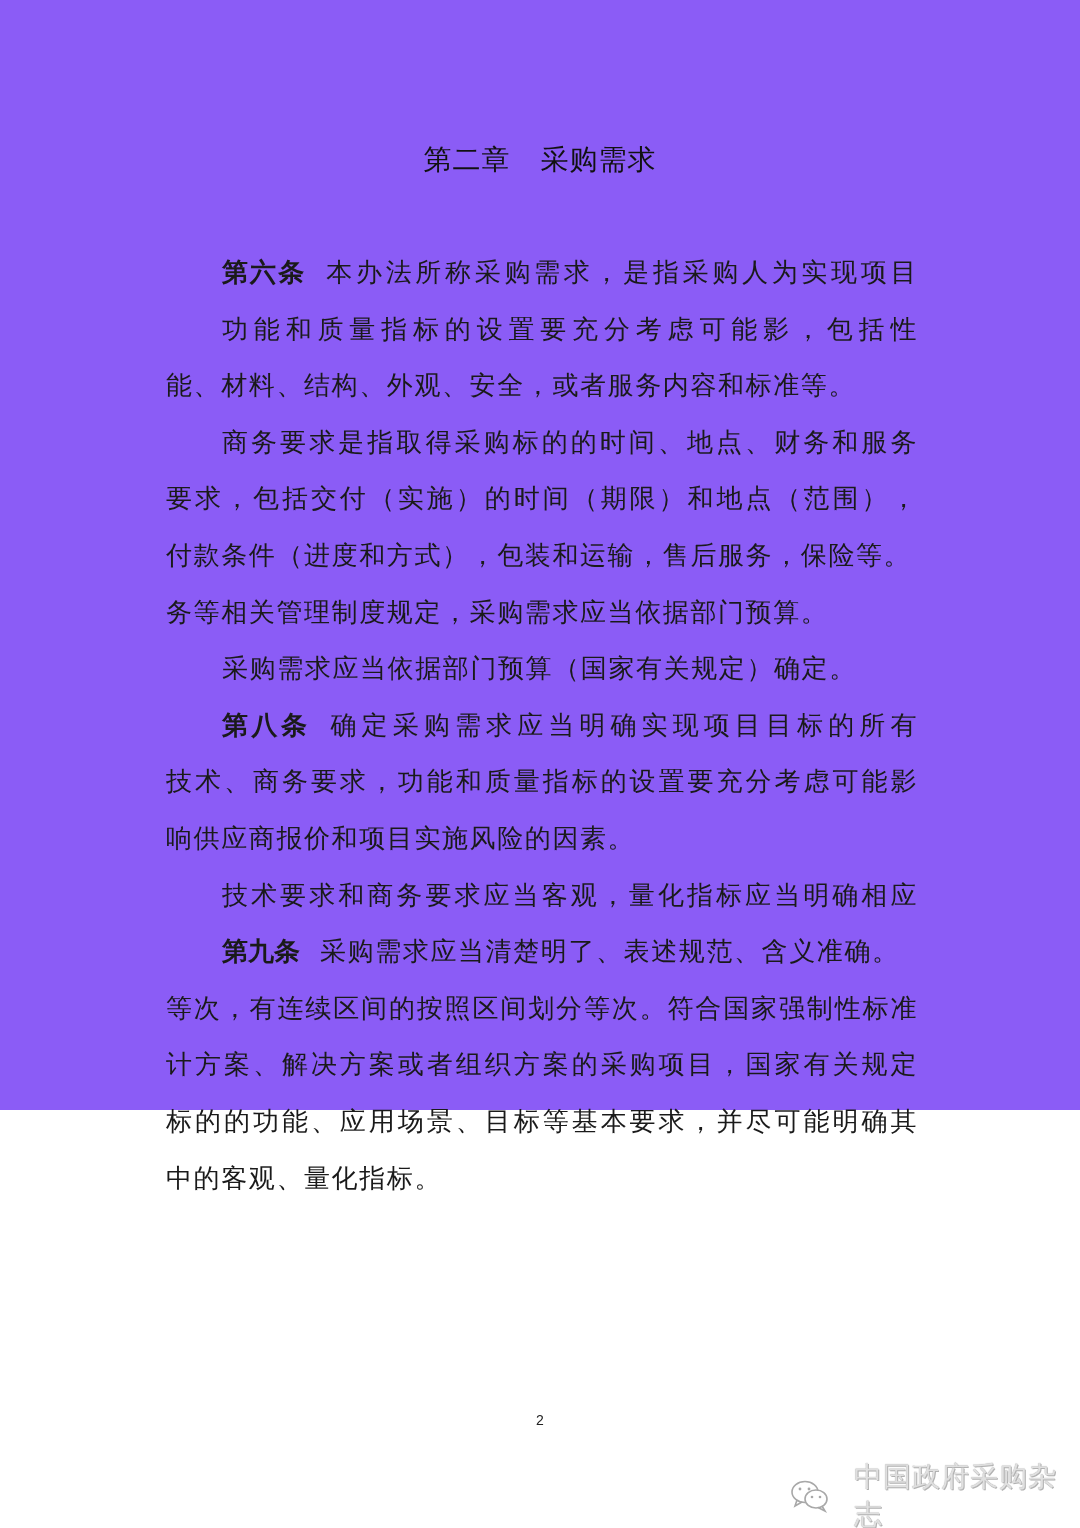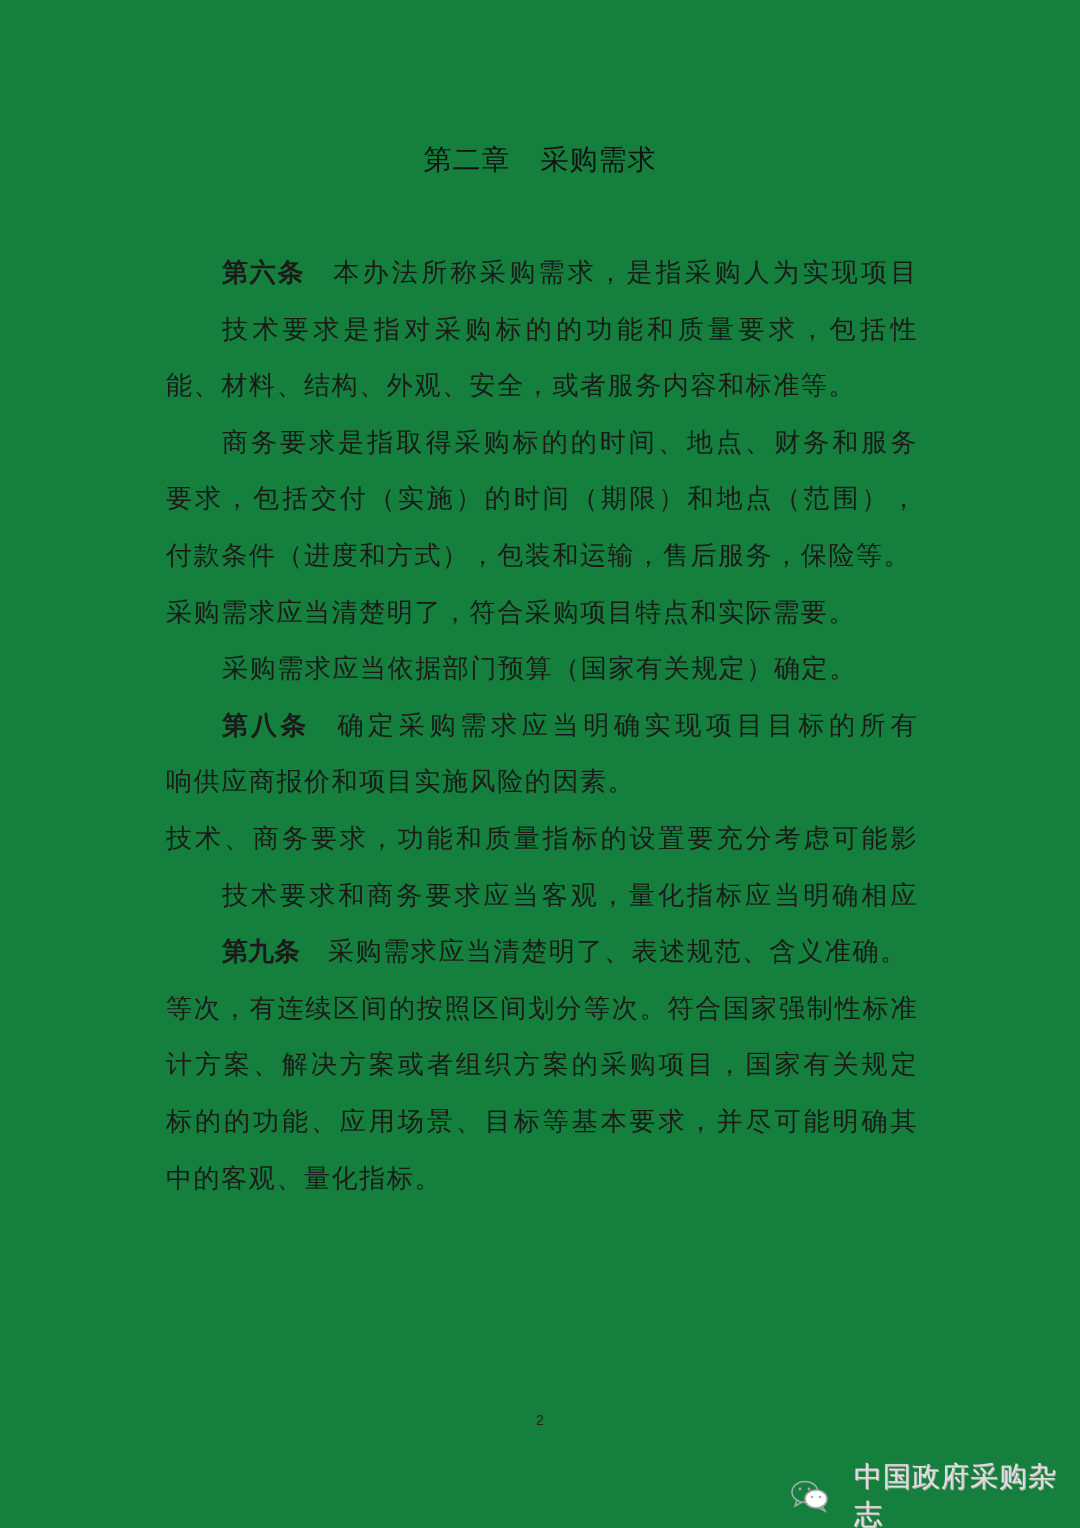--- a/index.html
+++ b/index.html
@@ -12,22 +12,22 @@
     height: 1528px;
     position: relative;
     overflow: hidden;
     font-family: "DejaVu Serif", "Liberation Serif", serif;
     color: #1a1a1a;
   }
   .page {
     position: absolute;
     left: 0; top: 0;
     width: 1080px;
-    height: 1528px;
-    background: #15803d;
+    height: 1110px;
+    background: #8b5cf6;
   }
   .chapter-title {
     position: absolute;
     top: 140px;
     left: 0;
     width: 1080px;
     text-align: center;
     font-family: "DejaVu Sans", "Liberation Sans", sans-serif;
     font-size: 28px;
     line-height: 40px;
@@ -51,21 +51,21 @@
     text-align-last: justify;
   }
   .line.last {
     text-align-last: left;
   }
   .line.indent { padding-left: 56px; }
   .article-no {
     font-family: "DejaVu Sans", "Liberation Sans", sans-serif;
     font-weight: bold;
     letter-spacing: 0;
-    margin-right: 28px;
+    margin-right: 20px;
   }
   .page-number {
     position: absolute;
     top: 1412px;
     left: 0;
     width: 1080px;
     text-align: center;
     font-family: "Liberation Sans", sans-serif;
     font-size: 14px;
     color: #222;
@@ -93,30 +93,30 @@
 <body>
 
 <div class="page">
 
   <div class="chapter-title">
     <span>第二章</span><span class="gap"></span><span>采购需求</span>
   </div>
 
   <div class="body-text" id="body-text">
       <div class="line indent"><span class="article-no">第六条</span><span>本办法所称采购需求，是指采购人为实现项目</span></div>
-      <div class="line indent"><span>技术要求是指对采购标的的功能和质量要求，包括性</span></div>
+      <div class="line indent"><span>功能和质量指标的设置要充分考虑可能影，包括性</span></div>
       <div class="line last"><span>能、材料、结构、外观、安全，或者服务内容和标准等。</span></div>
       <div class="line indent"><span>商务要求是指取得采购标的的时间、地点、财务和服务</span></div>
       <div class="line"><span>要求，包括交付（实施）的时间（期限）和地点（范围），</span></div>
       <div class="line last"><span>付款条件（进度和方式），包装和运输，售后服务，保险等。</span></div>
-      <div class="line last"><span>采购需求应当清楚明了，符合采购项目特点和实际需要。</span></div>
+      <div class="line last"><span>务等相关管理制度规定，采购需求应当依据部门预算。</span></div>
       <div class="line indent last"><span>采购需求应当依据部门预算（国家有关规定）确定。</span></div>
       <div class="line indent"><span class="article-no">第八条</span><span>确定采购需求应当明确实现项目目标的所有</span></div>
+      <div class="line"><span>技术、商务要求，功能和质量指标的设置要充分考虑可能影</span></div>
       <div class="line last"><span>响供应商报价和项目实施风险的因素。</span></div>
-      <div class="line"><span>技术、商务要求，功能和质量指标的设置要充分考虑可能影</span></div>
       <div class="line indent"><span>技术要求和商务要求应当客观，量化指标应当明确相应</span></div>
       <div class="line indent last"><span class="article-no">第九条</span><span>采购需求应当清楚明了、表述规范、含义准确。</span></div>
       <div class="line"><span>等次，有连续区间的按照区间划分等次。符合国家强制性标准</span></div>
       <div class="line"><span>计方案、解决方案或者组织方案的采购项目，国家有关规定</span></div>
       <div class="line"><span>标的的功能、应用场景、目标等基本要求，并尽可能明确其</span></div>
       <div class="line last"><span>中的客观、量化指标。</span></div>
     </div>
 
   <div class="page-number">2</div>
 

